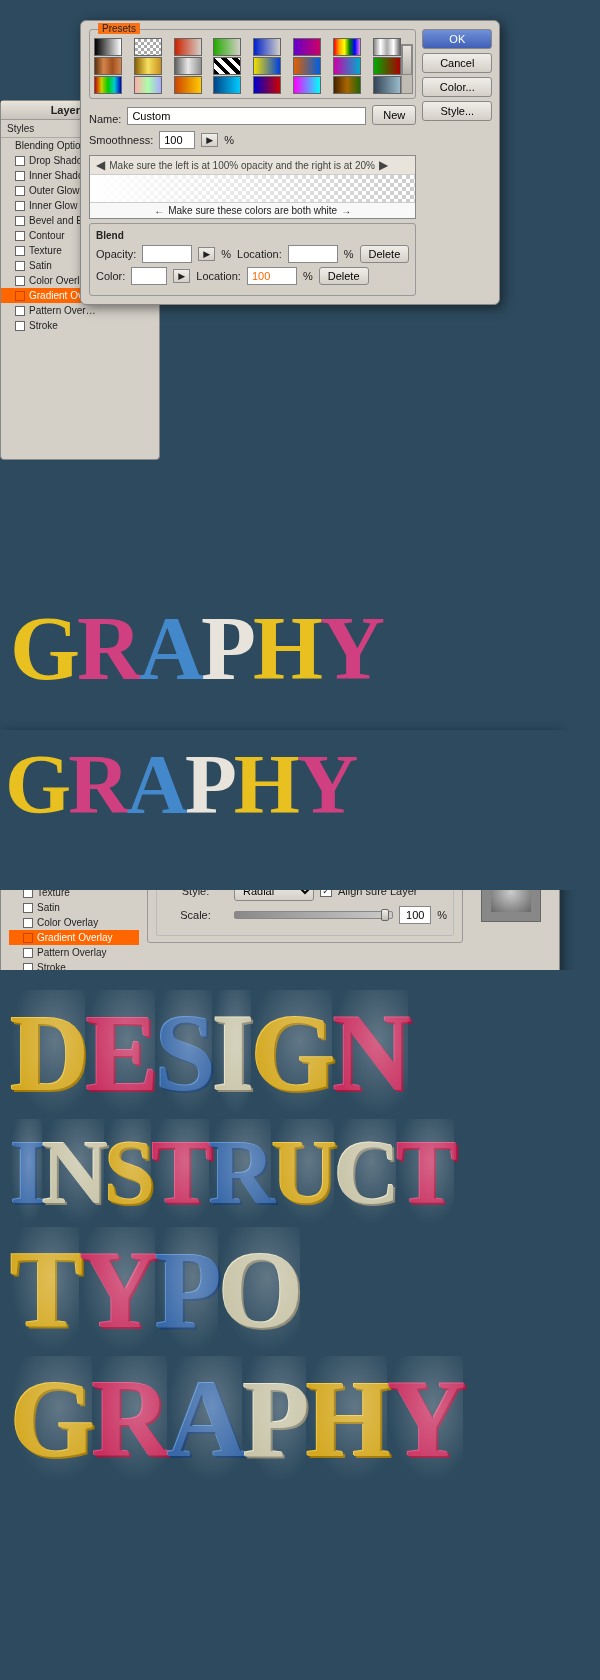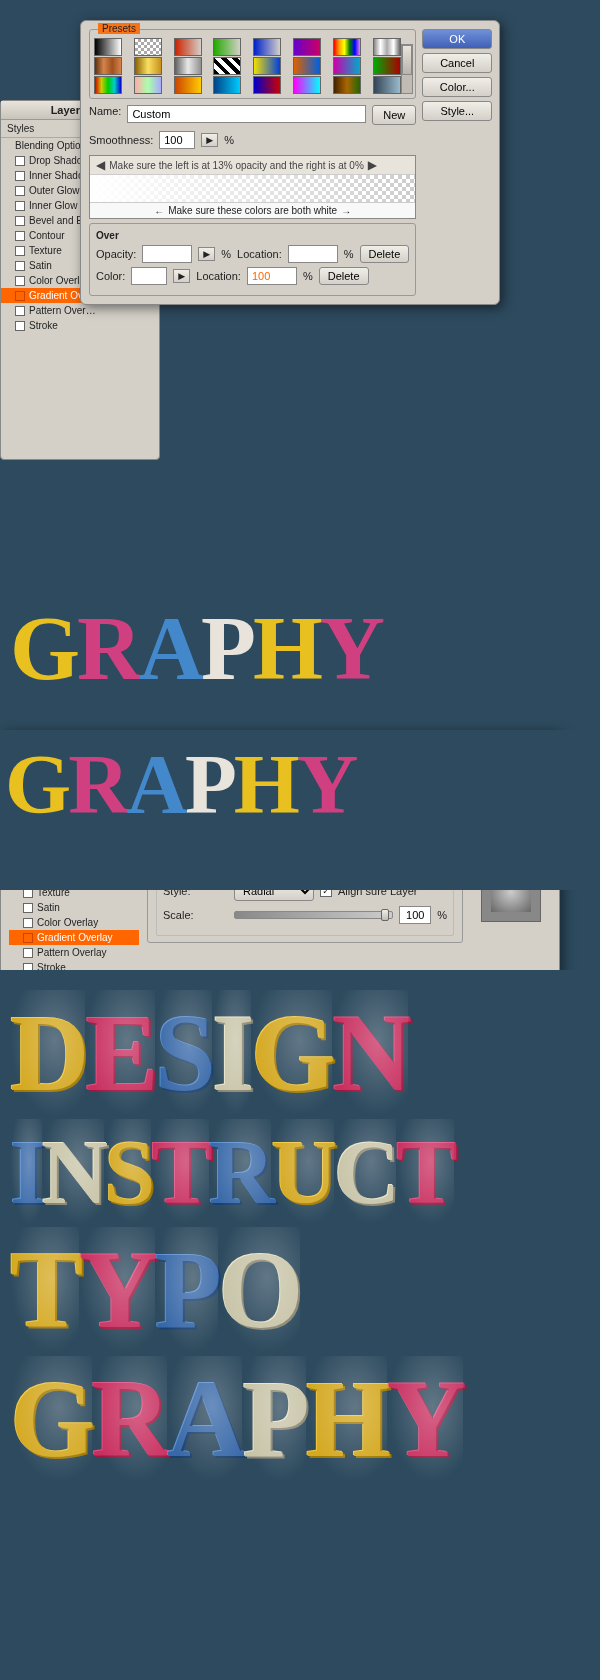--- a/index.html
+++ b/index.html
@@ -187,21 +187,21 @@
       width: 10px; height: 30px;
       background: linear-gradient(to bottom, #e8e4dc, #b8b4ac);
       border: 1px solid #888;
       position: absolute;
       left: 0; top: 0;
     }
 
     
     .name-row {
       display: flex;
-      align-items: flex-start;
+      align-items: flex-end;
       gap: 6px;
       margin-bottom: 6px;
     }
     .name-label { font-size: 11px; }
     .name-input {
       flex: 1;
       border: 1px solid #888;
       background: white;
       padding: 2px 4px;
       font-size: 11px;
@@ -425,21 +425,21 @@
       margin-bottom: 6px;
       color: #333;
     }
     .go-row {
       display: flex;
       align-items: center;
       gap: 6px;
       margin-bottom: 5px;
       font-size: 11px;
     }
-    .go-label { min-width: 65px; text-align: left; }
+    .go-label { min-width: 65px; text-align: center; }
     .go-select {
       background: linear-gradient(to bottom, #f0eee8, #d4d0c8);
       border: 1px solid #888;
       border-radius: 3px;
       padding: 2px 4px;
       font-size: 11px;
       min-width: 80px;
     }
     .go-slider {
       flex: 1;
@@ -645,36 +645,36 @@
         <div class="smooth-row">
           <span>Smoothness:</span>
           <input class="smooth-input" type="text" value="100" style="">
           <span class="pct-arrow">▶</span>
           <span>%</span>
         </div>
 
         <div class="gradient-bar-area">
           <div class="opacity-hint">
             <span class="stop-arrow-left">◀</span>
-            <span>Make sure the left is at 13% opacity and the right is at 0%</span>
+            <span>Make sure the left is at 100% opacity and the right is at 20%</span>
             <span class="stop-arrow-right">▶</span>
           </div>
           <div class="gradient-preview-bar">
             <div class="grad-checkerboard"></div>
             <div class="grad-overlay"></div>
           </div>
           <div class="color-hint">
             <span>←</span>
             <span>Make sure these colors are both white</span>
             <span>→</span>
           </div>
         </div>
 
         <div class="stops-group">
-          <div class="stops-legend">Over</div>
+          <div class="stops-legend">Blend</div>
           <div class="stops-row">
             <span>Opacity:</span>
             <input class="stop-input" type="text" style="">
             <span class="pct-arrow">▶</span>
             <span>%</span>
             <span>Location:</span>
             <input class="stop-input" type="text" style="">
             <span>%</span>
             <button class="delete-btn">Delete</button>
           </div>

